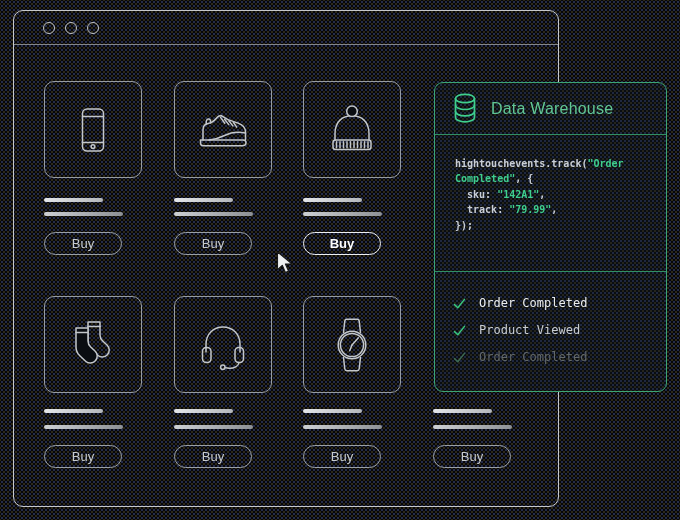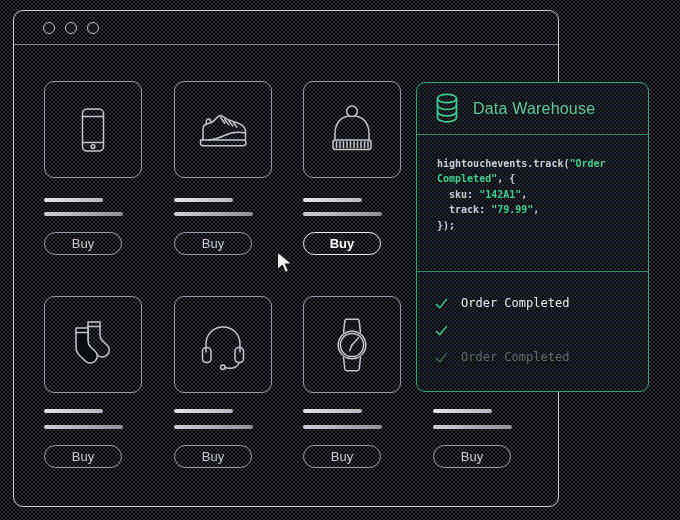--- a/index.html
+++ b/index.html
@@ -45,21 +45,21 @@
   .buy{
     position:absolute;width:78px;height:23px;border-radius:12px;
     border:1.3px solid #9aa0a6;box-sizing:border-box;background:transparent;
     color:#c6cacd;font-size:13px;font-weight:500;line-height:20px;text-align:center;
     font-family:"Liberation Sans",sans-serif;padding:0;cursor:pointer;
   }
   .buy.hot{border-color:#eef0f3;color:#fbfcfd;font-weight:700;}
 
   
   .panel{
-    position:absolute;left:416px;top:82px;width:233px;height:310px;
+    position:absolute;left:434px;top:82px;width:233px;height:310px;
     border:1.5px solid #3ba476;border-radius:9px;box-sizing:border-box;
     background-color:#090d11;
     background-image:
       radial-gradient(circle, rgba(84,102,172,0.30) 0.9px, transparent 1.4px),
       radial-gradient(circle, rgba(150,135,70,0.20) 0.9px, transparent 1.4px);
     background-size:4px 4px,4px 4px;background-position:0 0,2px 2px;
   }
   .panel-header{
     position:absolute;left:0;top:0;right:0;height:51px;
     border-bottom:1.5px solid #2f8f63;display:flex;align-items:center;
@@ -218,20 +218,21 @@
       <div class="chk-row bright">
         <svg class="chk" viewBox="0 0 13 13">
             <polyline points="1.5,7.6 4.8,10.8 11.5,2.4"></polyline>
           </svg>
         <span>Order Completed</span>
       </div>
       <div class="chk-row normal">
         <svg class="chk" viewBox="0 0 13 13">
             <polyline points="1.5,7.6 4.8,10.8 11.5,2.4"></polyline>
           </svg>
+        <span>Product Viewed</span>
       </div>
       <div class="chk-row dimmed">
         <svg class="chk" viewBox="0 0 13 13">
             <polyline points="1.5,7.6 4.8,10.8 11.5,2.4"></polyline>
           </svg>
         <span>Order Completed</span>
       </div>
     </div>
   </div>
 

